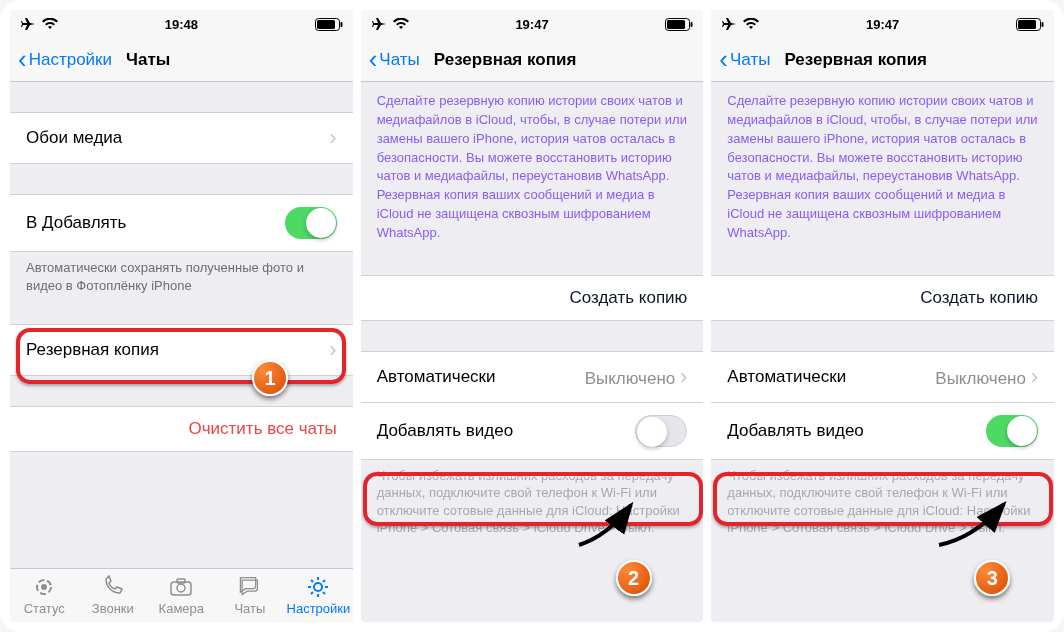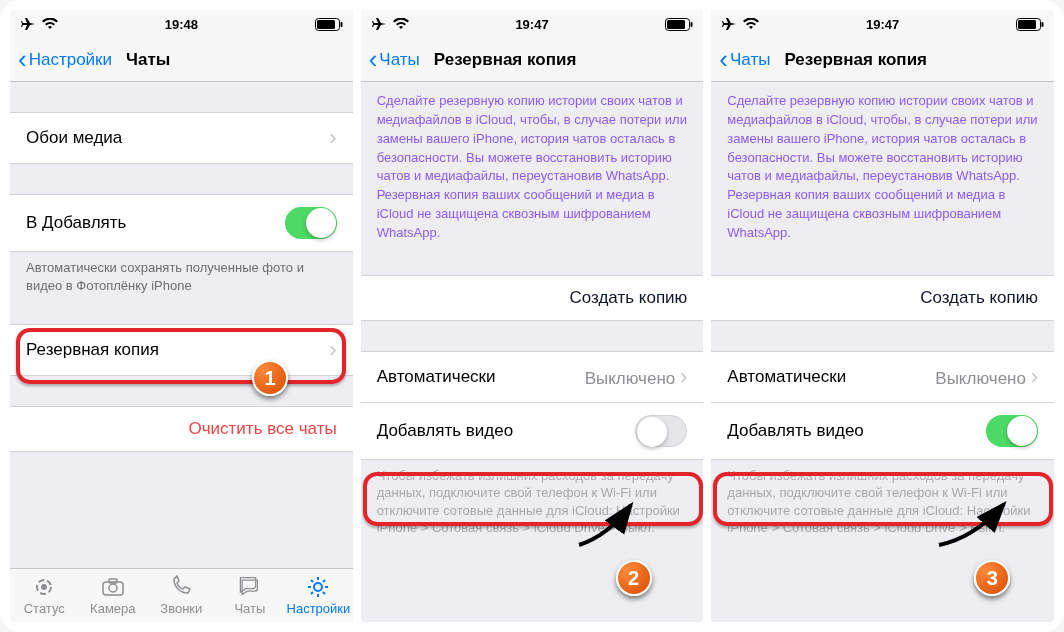--- a/index.html
+++ b/index.html
@@ -226,31 +226,31 @@
     <div class="tabbar">
       <div class="tab">
         <svg viewBox="0 0 26 24">
             <circle cx="13" cy="12" r="7" fill="none" stroke="#8e8e93" stroke-width="2" stroke-dasharray="6 3"></circle>
             <circle cx="13" cy="12" r="3" fill="#8e8e93"></circle>
           </svg>
         <span>Статус</span>
       </div>
       <div class="tab">
         <svg viewBox="0 0 26 24">
+            <path d="M6 4c0 8 6 14 14 14l2-4-5-2-2 2c-3-1-5-3-6-6l2-2-2-5z" fill="none" stroke="#8e8e93" stroke-width="1.5"></path>
+          </svg>
+        <span>Звонки</span>
+      </div>
+      <div class="tab">
+        <svg viewBox="0 0 26 24">
             <rect x="3" y="7" width="20" height="13" rx="3" fill="none" stroke="#8e8e93" stroke-width="1.5"></rect>
             <circle cx="13" cy="13" r="4" fill="none" stroke="#8e8e93" stroke-width="1.5"></circle>
             <rect x="9" y="4" width="8" height="4" rx="1" fill="none" stroke="#8e8e93" stroke-width="1.5"></rect>
           </svg>
         <span>Камера</span>
-      </div>
-      <div class="tab">
-        <svg viewBox="0 0 26 24">
-            <path d="M6 4c0 8 6 14 14 14l2-4-5-2-2 2c-3-1-5-3-6-6l2-2-2-5z" fill="none" stroke="#8e8e93" stroke-width="1.5"></path>
-          </svg>
-        <span>Звонки</span>
       </div>
       <div class="tab">
         <svg viewBox="0 0 26 24">
             <path d="M4 6h18v10a3 3 0 01-3 3H10l-6 4V6z" fill="none" stroke="#8e8e93" stroke-width="1.5" transform="scale(0.85) translate(2,0)"></path>
             <path d="M2 3h18v10a3 3 0 01-3 3H8l-6 4V3z" fill="none" stroke="#8e8e93" stroke-width="1.5" transform="scale(0.85) translate(2,0)"></path>
           </svg>
         <span>Чаты</span>
       </div>
       <div class="tab active">
         <svg viewBox="0 0 26 24">

